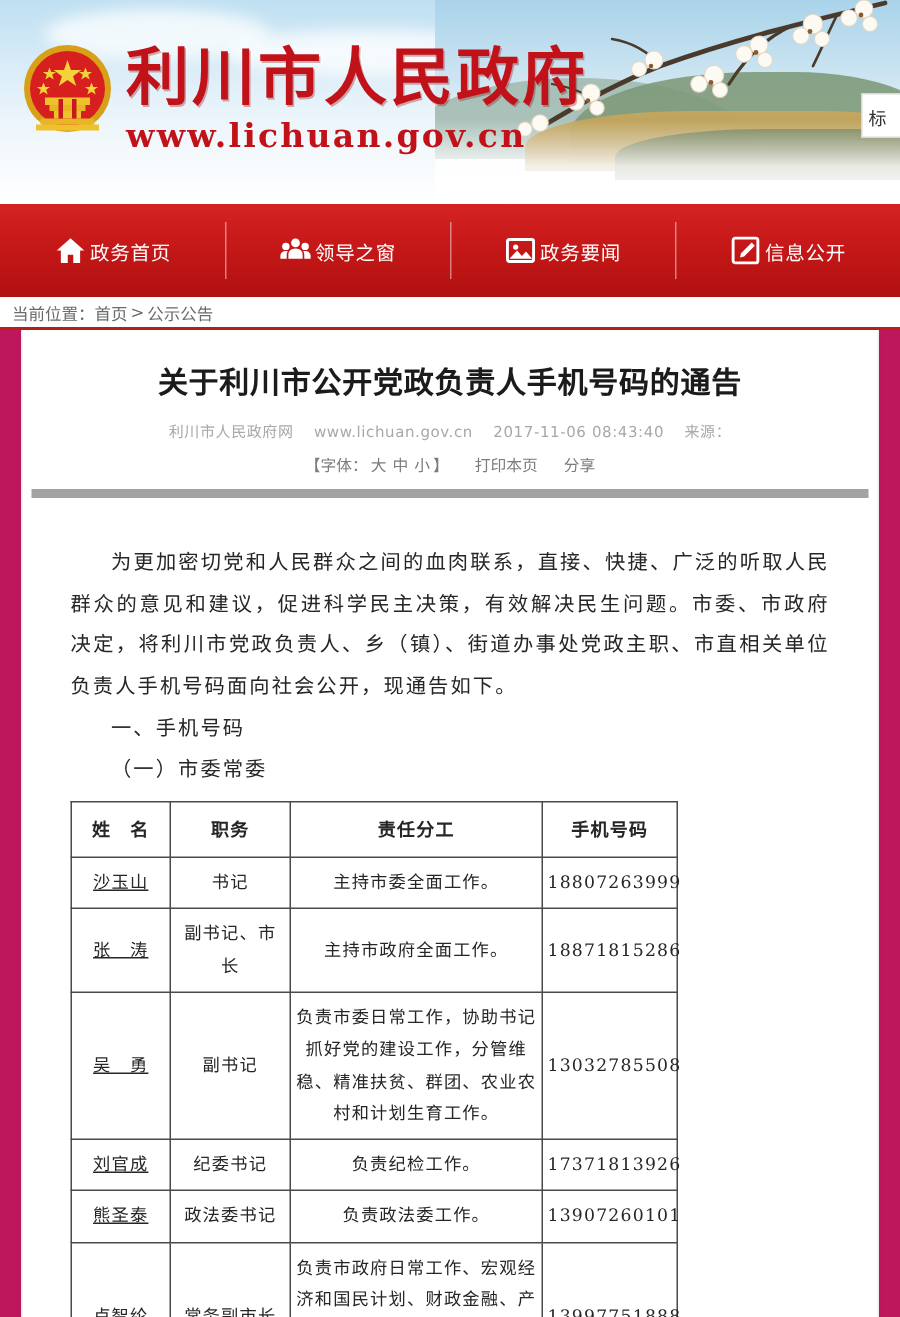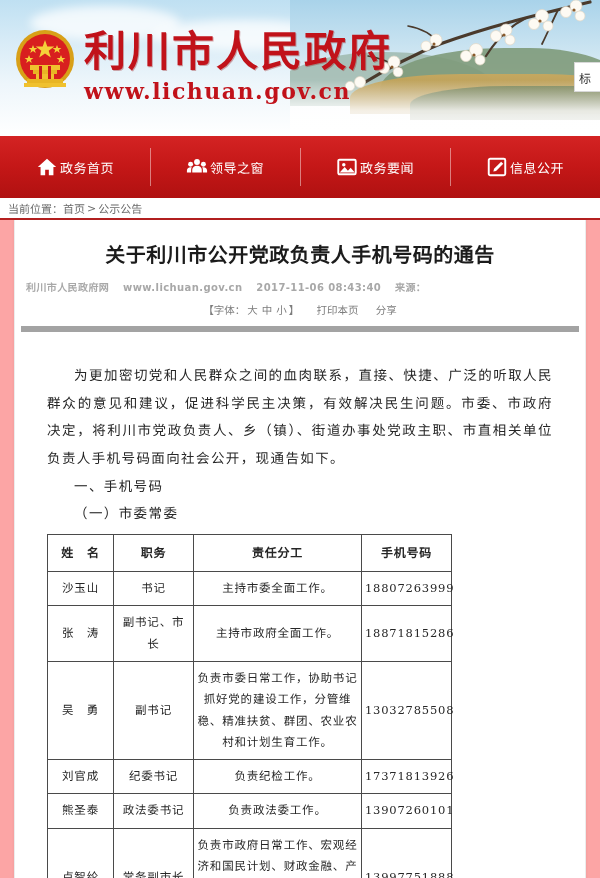--- a/index.html
+++ b/index.html
@@ -156,21 +156,21 @@
     letter-spacing: .5px;
     color: #fff;
     font-family: "DejaVu Sans", "Liberation Sans", sans-serif;
   }
 
   
   .content {
     position: relative;
     width: 600px;
     height: 680px;
-    background: #fca5a5;
+    background: #be185d;
   }
   .crumb-bar {
     height: 22px;
     display: flex;
     align-items: center;
     padding-left: 8px;
     font-size: 11px;
     color: #6b6b6b;
     border-bottom: 2px solid #b52020;
     background: #fff;
@@ -192,25 +192,25 @@
   .art-title {
     text-align: center;
     font-size: 20px;
     font-weight: bold;
     color: #1b1b1b;
     padding: 22px 20px 0;
     letter-spacing: .5px;
     line-height: 1.3;
   }
   .art-meta {
+    text-align: center;
     font-size: 10px;
     color: #a8a8a8;
     padding-top: 11px;
     letter-spacing: .4px;
-    font-weight: bold;
   }
   .art-meta span { margin: 0 5px; }
   .art-tools {
     text-align: center;
     font-size: 10.5px;
     color: #7c7c7c;
     padding-top: 8px;
     padding-bottom: 9px;
     border-bottom: 6px solid #a3a3a3;
   }
@@ -262,21 +262,21 @@
     line-height: 1.85;
     font-weight: normal;
   }
   table.doc-table th { font-weight: bold; font-size: 12px; padding: 7px 3px; }
   col.c-name { width: 66px; }
   col.c-post { width: 80px; }
   col.c-duty { width: 168px; }
   col.c-tel  { width: 90px; }
   td.duty { text-align: center; letter-spacing: .6px; line-height: 1.95; padding: 5px 7px; }
   td.tel  { letter-spacing: .2px; font-size: 11.5px; }
-  .nm-gap { letter-spacing: .8px; }
+  .nm-gap { letter-spacing: .8px; text-decoration: underline; }
 </style>
 </head>
 <body>
 
 <div class="page">
 
   <div class="banner">
     <div class="cloud c1"></div>
     <div class="cloud c2"></div>
     <div class="cloud c3"></div>

